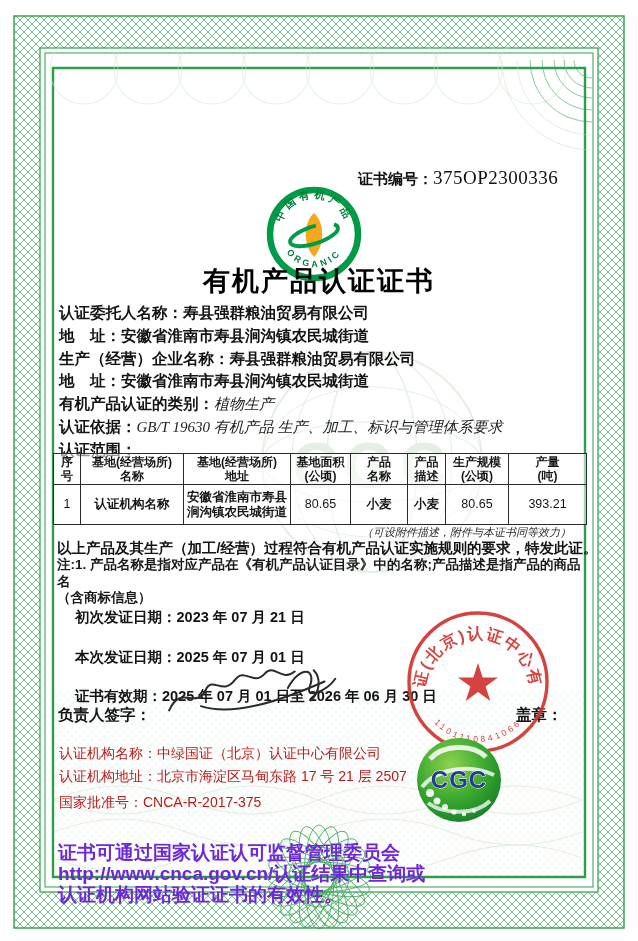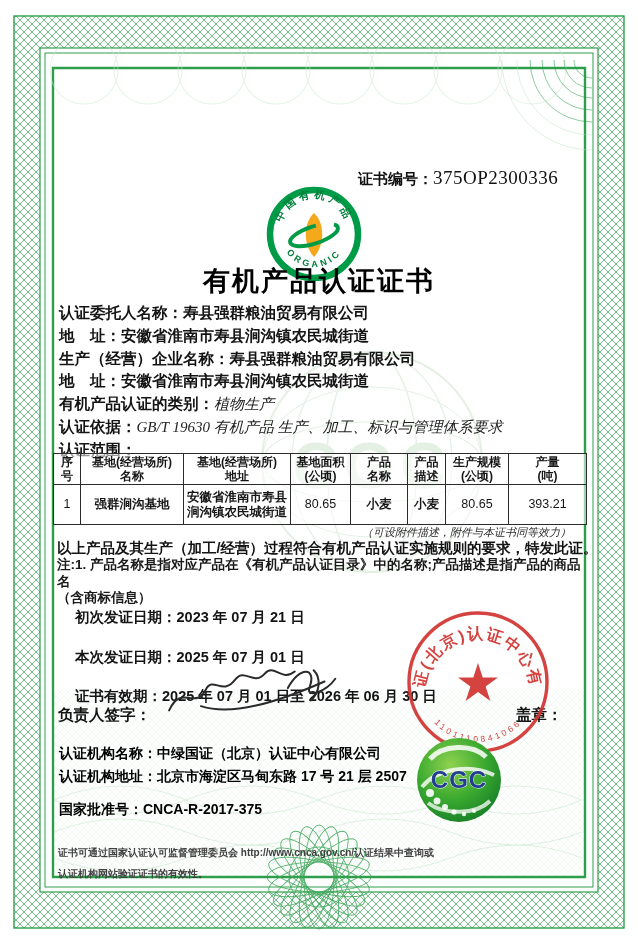--- a/index.html
+++ b/index.html
@@ -42,25 +42,25 @@
   .statement{left:57px;top:523px;width:528px;font-size:14.5px;font-weight:bold;color:#141414;white-space:nowrap;}
   .remark{left:57px;top:541px;width:528px;font-size:13.5px;line-height:16.5px;color:#1a1a1a;white-space:pre-line;font-weight:bold;}
   .dates{left:59px;top:574px;}
   .dates p{margin:16px;font-size:14.5px;line-height:23.7px;font-weight:bold;color:#141414;white-space:nowrap;}
 
   .sig-label{left:58px;top:689px;font-size:15.5px;font-weight:bold;color:#141414;}
   .seal-label{left:516px;top:689px;font-size:15.5px;font-weight:bold;color:#141414;}
   .signature{left:160px;top:640px;}
 
   .org-block{left:59px;top:726px;}
-  .org-block p{margin:0;font-size:14px;line-height:22.8px;font-weight:bold;color:#000000;white-space:nowrap;}
+  .org-block p{margin:0;font-size:14px;line-height:22.8px;font-weight:normal;color:#b91c1c;white-space:nowrap;}
   .org-block .gap{display:inline-block;width:66px;}
-  .org-block p.approval{margin-top:10px;}
-
-  .footer-note{left:58px;top:826px;width:512px;font-size:10px;line-height:21px;color:#404040;
+  .org-block p.approval{margin-top:3px;}
+
+  .footer-note{left:58px;top:826px;width:512px;font-size:19px;line-height:21px;color:#6d28d9;
     font-weight:bold;white-space:pre-line;}
 </style>
 </head>
 <body>
 
 <svg id="border-art" width="638" height="941" viewBox="0 0 638 941">
   <defs>
     <pattern id="lat" width="8" height="8" patternUnits="userSpaceOnUse">
       <path d="M0,8 L8,0 M-2,2 L2,-2 M6,10 L10,6" stroke="#3aa455" stroke-width="0.7" fill="none"></path>
       <path d="M0,0 L8,8 M6,-2 L10,2 M-2,6 L2,10" stroke="#3aa455" stroke-width="0.7" fill="none"></path>
@@ -212,21 +212,21 @@
           </th>
         <th>
             <span>产量</span>
             <span>(吨)</span>
           </th>
       </tr>
     </thead>
     <tbody>
       <tr>
         <td>1</td>
-        <td class="cjk">强群涧沟基地</td>
+        <td class="cjk">认证机构名称</td>
         <td class="cjk">安徽省淮南市寿县涧沟镇农民城街道</td>
         <td>80.65</td>
         <td class="cjk">小麦</td>
         <td class="cjk">小麦</td>
         <td>80.65</td>
         <td>393.21</td>
       </tr>
     </tbody>
   </table>
 

